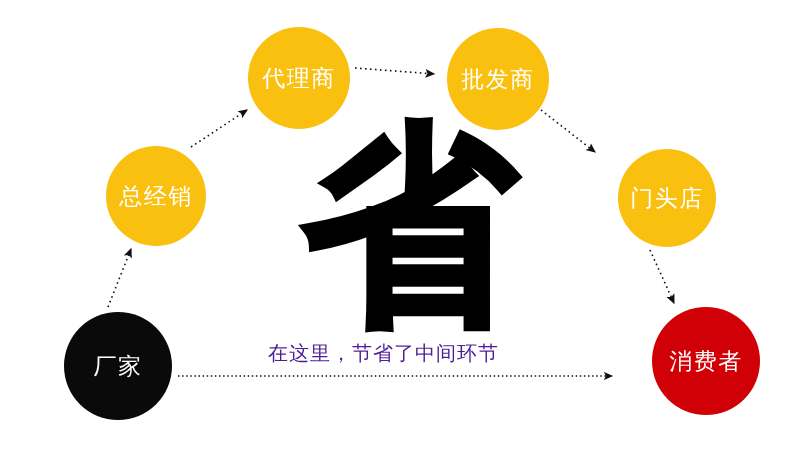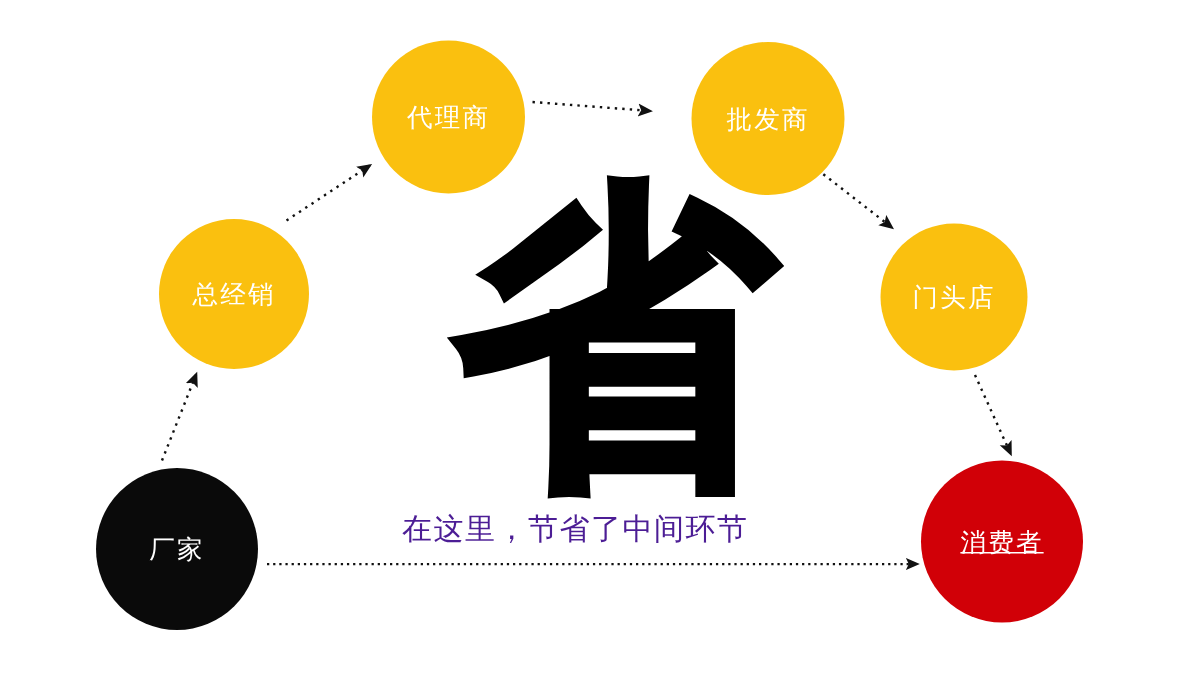--- a/index.html
+++ b/index.html
@@ -34,21 +34,21 @@
     color: #ffffff;
     letter-spacing: 1px;
     line-height: 1;
     white-space: nowrap;
   }
   .node-yellow { background: #FAC00F; }
   .node-black  { background: #0A0A0A; }
   .node-red    { background: #D10007; }
 
   .node-label {
-    font-size: 17px;
+    font-size: 23px;
     font-weight: 400;
     color: #ffffff;
     letter-spacing: 1.5px;
   }
 
   #big-char {
     position: absolute;
     left: 305px;
     top: 128px;
     width: 210px;
@@ -112,29 +112,29 @@
   </div>
 
   <div class="node node-yellow" style="left:106px; top:146px; width:100px; height:100px;text-align:center;">
     <span class="node-label">总经销</span>
   </div>
 
   <div class="node node-yellow" style="left:248px; top:27px; width:102px; height:102px;">
     <span class="node-label">代理商</span>
   </div>
 
-  <div class="node node-yellow" style="left:461px; top:28px; width:102px; height:102px;">
+  <div class="node node-yellow" style="left:447px; top:28px; width:102px; height:102px;">
     <span class="node-label">批发商</span>
   </div>
 
-  <div class="node node-yellow" style="left:587px; top:149px; width:98px; height:98px;">
+  <div class="node node-yellow" style="left:618px; top:149px; width:98px; height:98px;">
     <span class="node-label">门头店</span>
   </div>
 
-  <div class="node node-red" style="left:614px; top:307px; width:108px; height:108px;text-decoration:underline;">
+  <div class="node node-red" style="left:652px; top:307px; width:108px; height:108px;">
     <span class="node-label">消费者</span>
   </div>
 
   <div id="big-char">省</div>
 
   <div id="caption">
     <span class="caption-line">在这里，节省了中间环节</span>
   </div>
 
 </div>

